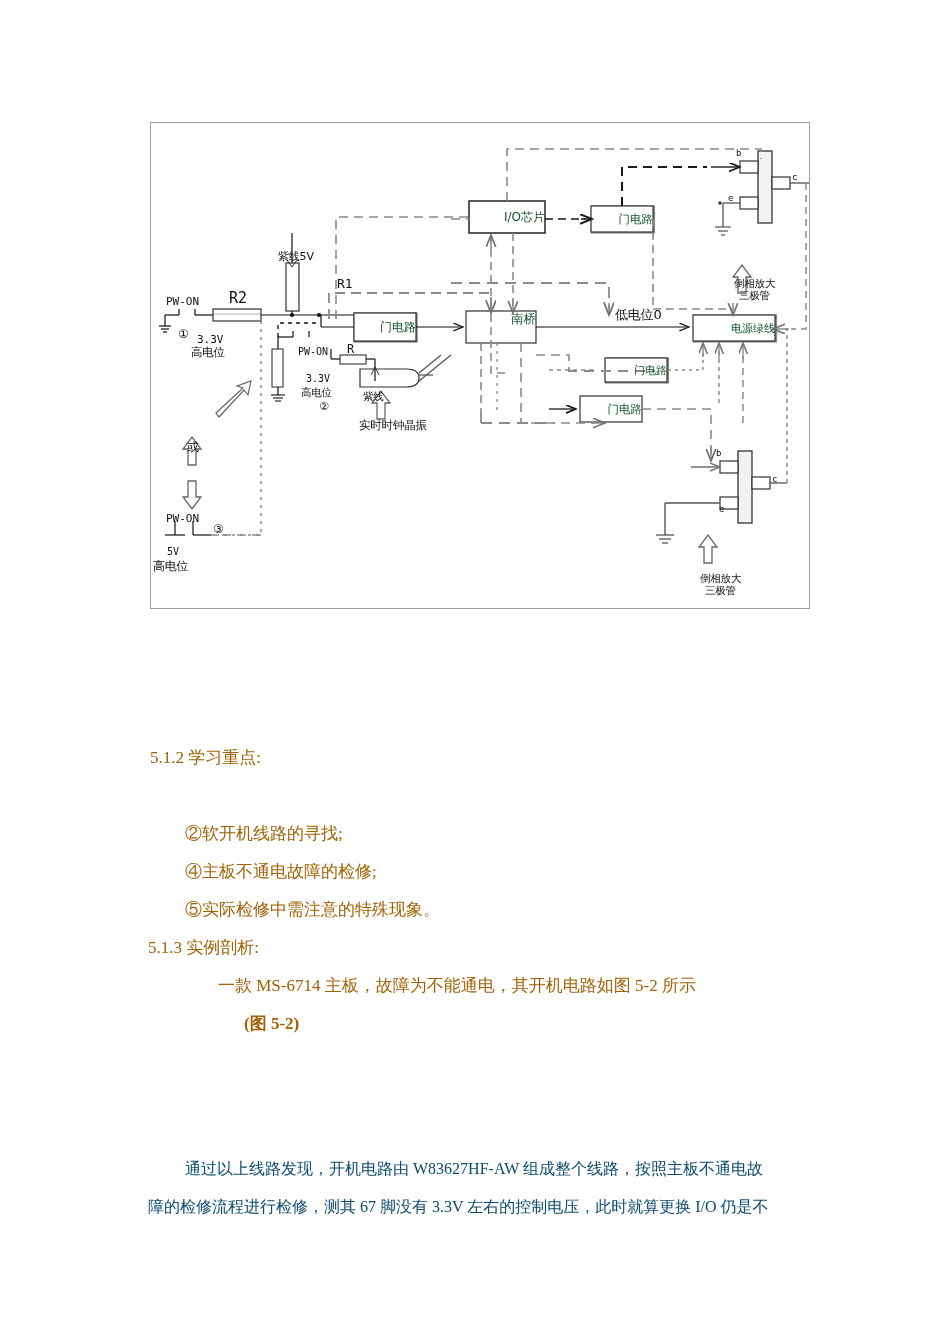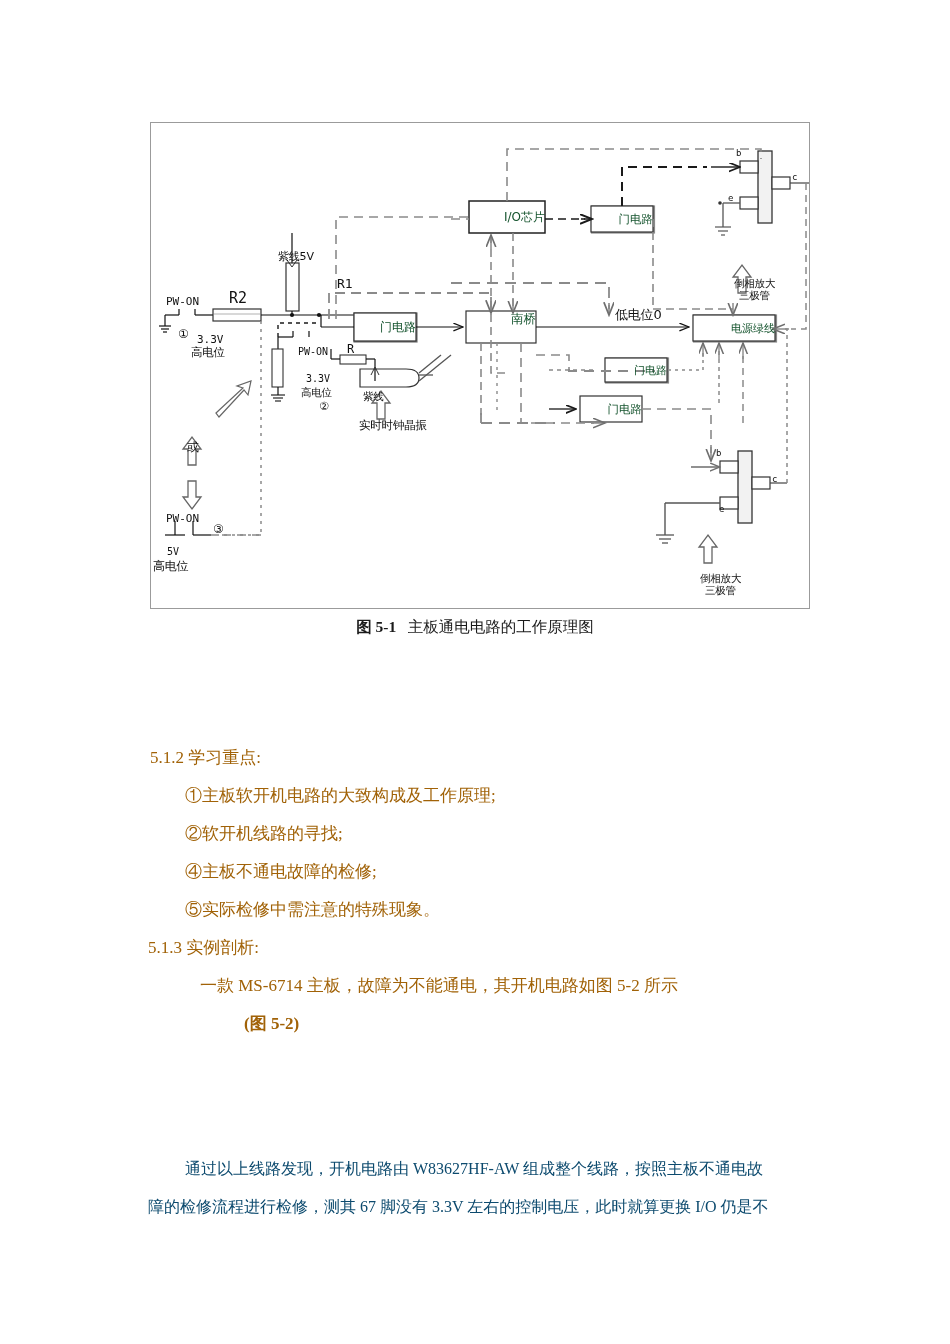--- a/index.html
+++ b/index.html
@@ -82,21 +82,21 @@
   .body-line {
     position: absolute;
     font-family: "Liberation Serif", "DejaVu Serif", serif;
     font-size: 17px;
     color: #a16207;
     white-space: nowrap;
   }
   .b-ind0 { left: 150px; }
   .b-ind1 { left: 185px; }
   .b-ind2 { left: 148px; }
-  .b-ind3 { left: 200px; }
+  .b-ind3 { left: 218px; }
   .b-ind4 { left: 244px; font-weight: bold; }
 
   .para-line {
     position: absolute;
     font-family: "Liberation Serif", "DejaVu Serif", serif;
     font-size: 16px;
     color: #0c4a6e;
     white-space: nowrap;
   }
 </style>
@@ -491,28 +491,22 @@
       <span>b</span>
     </div>
     <div class="lbl lbl-mono" style="left:621px; top:352px; font-size:9px;">
       <span>c</span>
     </div>
     <div class="lbl lbl-mono" style="left:568px; top:382px; font-size:9px;">
       <span>e</span>
     </div>
   </div>
 
-  <div id="figure-caption">
-    <span class="num">图 5-1</span>
-    <span>&nbsp;</span>
-    <span>主板通电电路的工作原理图</span>
-  </div>
 
   <div class="body-line b-ind0" style="top:746px;">5.1.2 学习重点:</div>
-  <div class="body-line b-ind1" style="top:784px;">①主板软开机电路的大致构成及工作原理;</div>
   <div class="body-line b-ind1" style="top:822px;">②软开机线路的寻找;</div>
   <div class="body-line b-ind1" style="top:860px;">④主板不通电故障的检修;</div>
   <div class="body-line b-ind1" style="top:898px;">⑤实际检修中需注意的特殊现象。</div>
   <div class="body-line b-ind2" style="top:936px;">5.1.3 实例剖析:</div>
   <div class="body-line b-ind3" style="top:974px;">一款 MS-6714 主板，故障为不能通电，其开机电路如图 5-2 所示</div>
   <div class="body-line b-ind4" style="top:1012px;">(图 5-2)</div>
 
   <div class="para-line" style="left:185px; top:1159px;">通过以上线路发现，开机电路由 W83627HF-AW 组成整个线路，按照主板不通电故</div>
   <div class="para-line" style="left:148px; top:1197px;">障的检修流程进行检修，测其 67 脚没有 3.3V 左右的控制电压，此时就算更换 I/O 仍是不</div>
 

